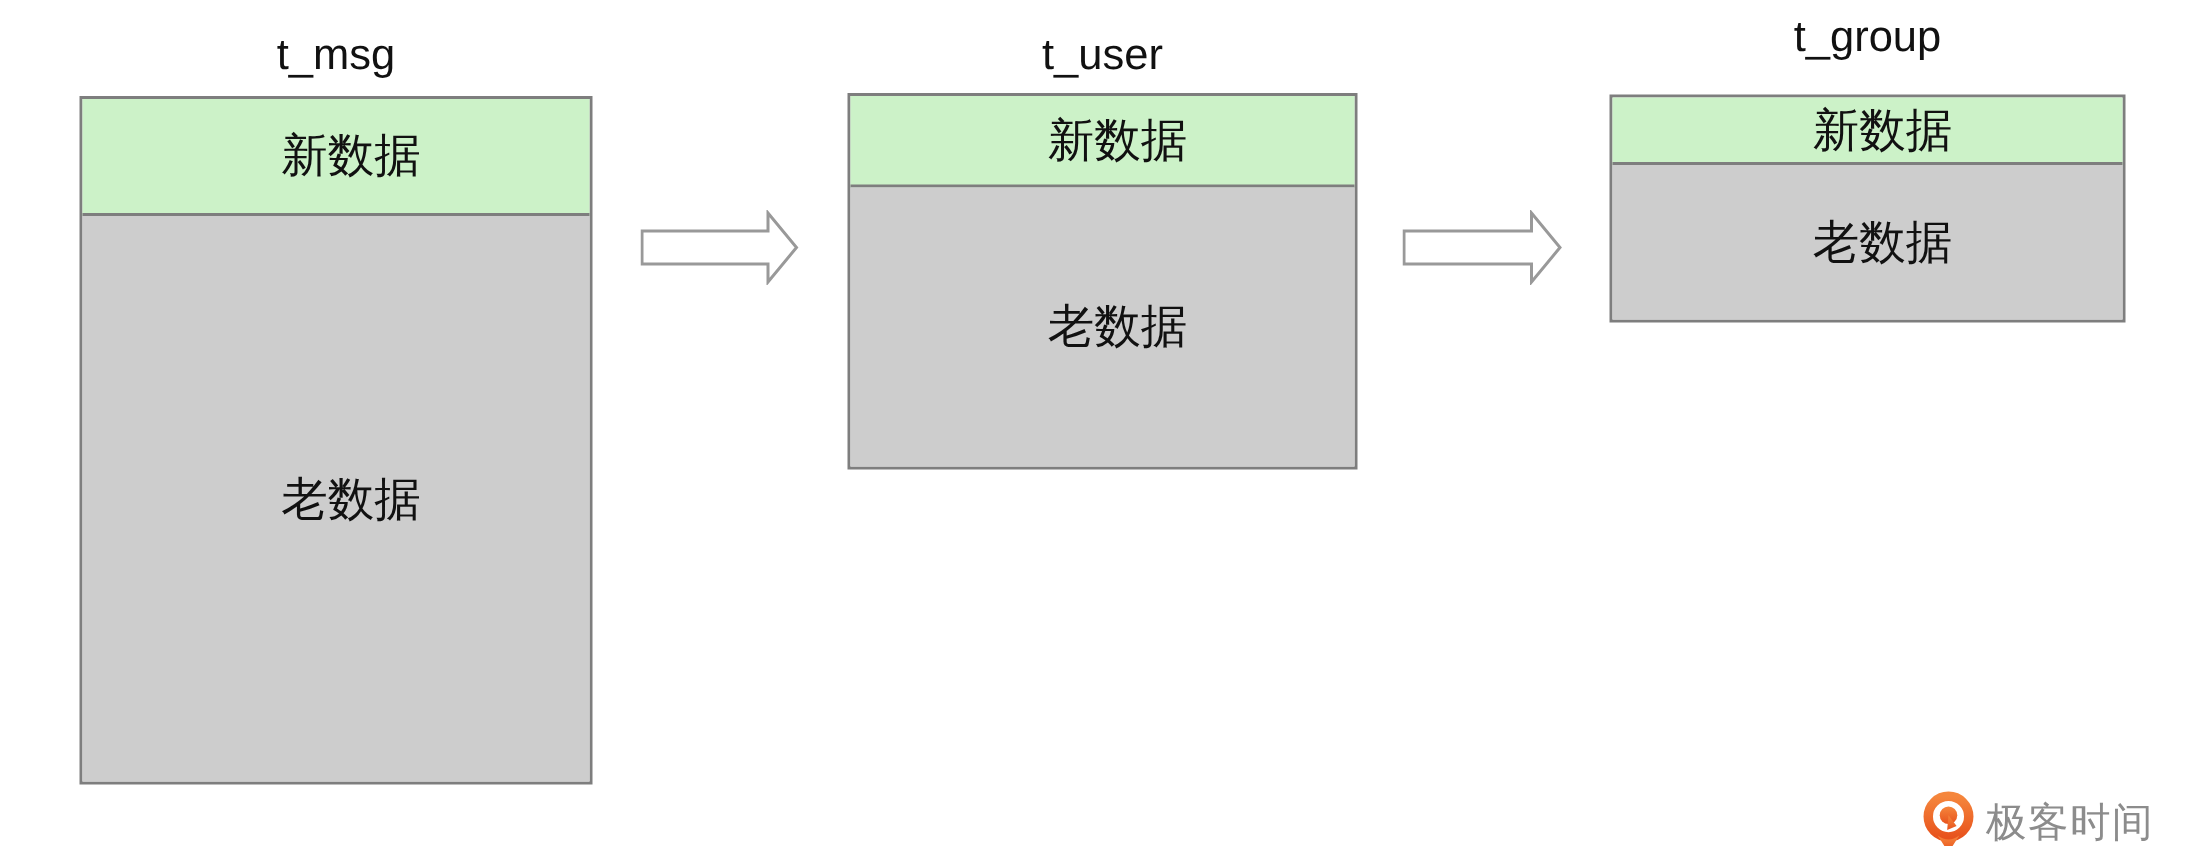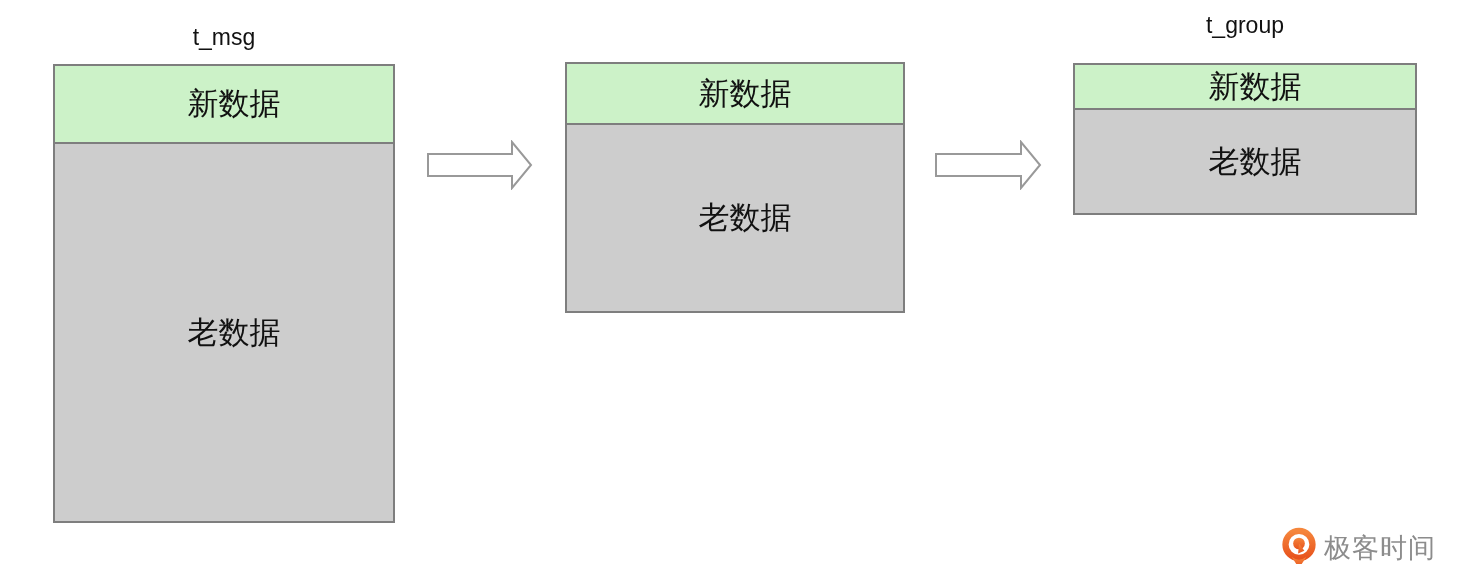--- a/index.html
+++ b/index.html
@@ -10,21 +10,21 @@
     position: relative;
     width: 1470px;
     height: 564px;
     background: #ffffff;
     overflow: hidden;
   }
 
   .table-title {
     position: absolute;
     text-align: center;
-    font-size: 23px;
+    font-size: 29px;
     line-height: 34px;
     color: #111111;
     font-weight: 400;
   }
 
   .table-box {
     position: absolute;
     border: 2px solid var(--border, #7e7e7e);
     display: flex;
     flex-direction: column;
@@ -83,20 +83,21 @@
     </div>
     <div class="seg old">
       <span>老数据</span>
     </div>
   </div>
 
   <svg class="arrow" style="left:427px; top:140px;" width="106" height="50" viewBox="0 0 106 50">
     <polygon points="1,14 85,14 85,2 104,25 85,48 85,36 1,36" fill="#ffffff" stroke="#999999" stroke-width="2" stroke-linejoin="miter"></polygon>
   </svg>
 
+  <div class="table-title" style="left:565px; top:20px; width:340px;">t_user</div>
   <div class="table-box" style="left:565px; top:62px; width:340px; height:251px;">
     <div class="seg new" style="height:61px;">
       <span>新数据</span>
     </div>
     <div class="seg old">
       <span>老数据</span>
     </div>
   </div>
 
   <svg class="arrow" style="left:935px; top:140px;" width="107" height="50" viewBox="0 0 107 50">

